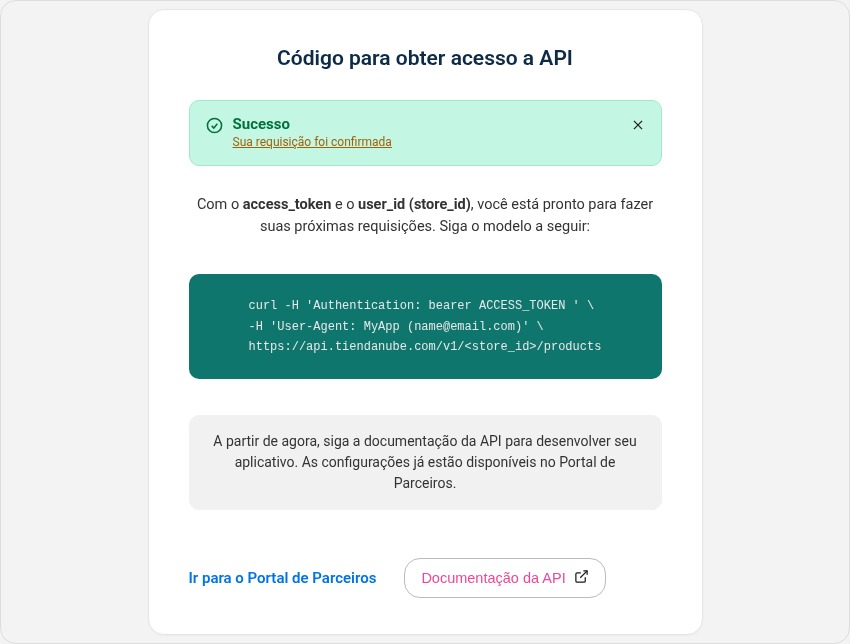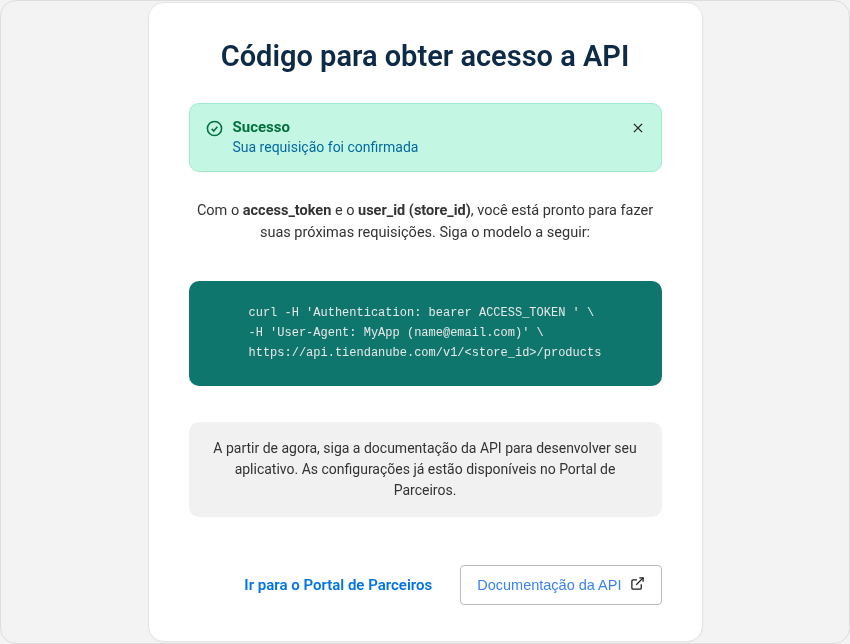--- a/index.html
+++ b/index.html
@@ -22,21 +22,21 @@
       background: #fff;
       width: 555px;
       border-radius: 16px;
       border: 1px solid #e5e5e5;
       padding: 36px 40px 36px 40px;
       box-shadow: 0 1px 2px rgba(0,0,0,0.03);
     }
     .title {
       text-align: center;
       color: #0d2b47;
-      font-size: 29px;
+      font-size: 21px;
       font-weight: 600;
       margin-bottom: 30px;
     }
     .alert {
       background: #c4f7e3;
       border: 1px solid #9fe8cc;
       border-radius: 10px;
       padding: 14px 16px;
       display: flex;
       align-items: flex-start;
@@ -51,23 +51,24 @@
     .alert-content {
       flex: 1;
     }
     .alert-title {
       color: #01703c;
       font-weight: 700;
       font-size: 15px;
       line-height: 1.3;
     }
     .alert-message {
-      color: #0369a1;
-      font-size: 14px;
+      color: #a16207;
+      font-size: 12px;
       line-height: 1.4;
+      text-decoration: underline;
     }
     .alert-close {
       flex-shrink: 0;
       cursor: pointer;
       color: #333;
       margin-top: 2px;
     }
     .description {
       text-align: center;
       color: #333;
@@ -97,35 +98,35 @@
       font-size: 14px;
       line-height: 1.5;
       text-align: center;
       padding: 16px 18px;
       border-radius: 10px;
       margin-bottom: 48px;
     }
     .actions {
       display: flex;
       align-items: center;
-      justify-content: flex-end;
+      justify-content: flex-start;
       gap: 28px;
     }
     .link-button {
       color: #0073e6;
       font-size: 15px;
       font-weight: 600;
       text-decoration: none;
       cursor: pointer;
     }
     .outline-button {
       border: 1px solid #bbb;
-      border-radius: 4px;
+      border-radius: 16px;
       background: #fff;
-      color: #3b82f6;
+      color: #ec4899;
       font-size: 14.5px;
       font-weight: 500;
       padding: 10px 16px;
       display: inline-flex;
       align-items: center;
       gap: 8px;
       cursor: pointer;
     }
     .outline-button svg {
       flex-shrink: 0;

